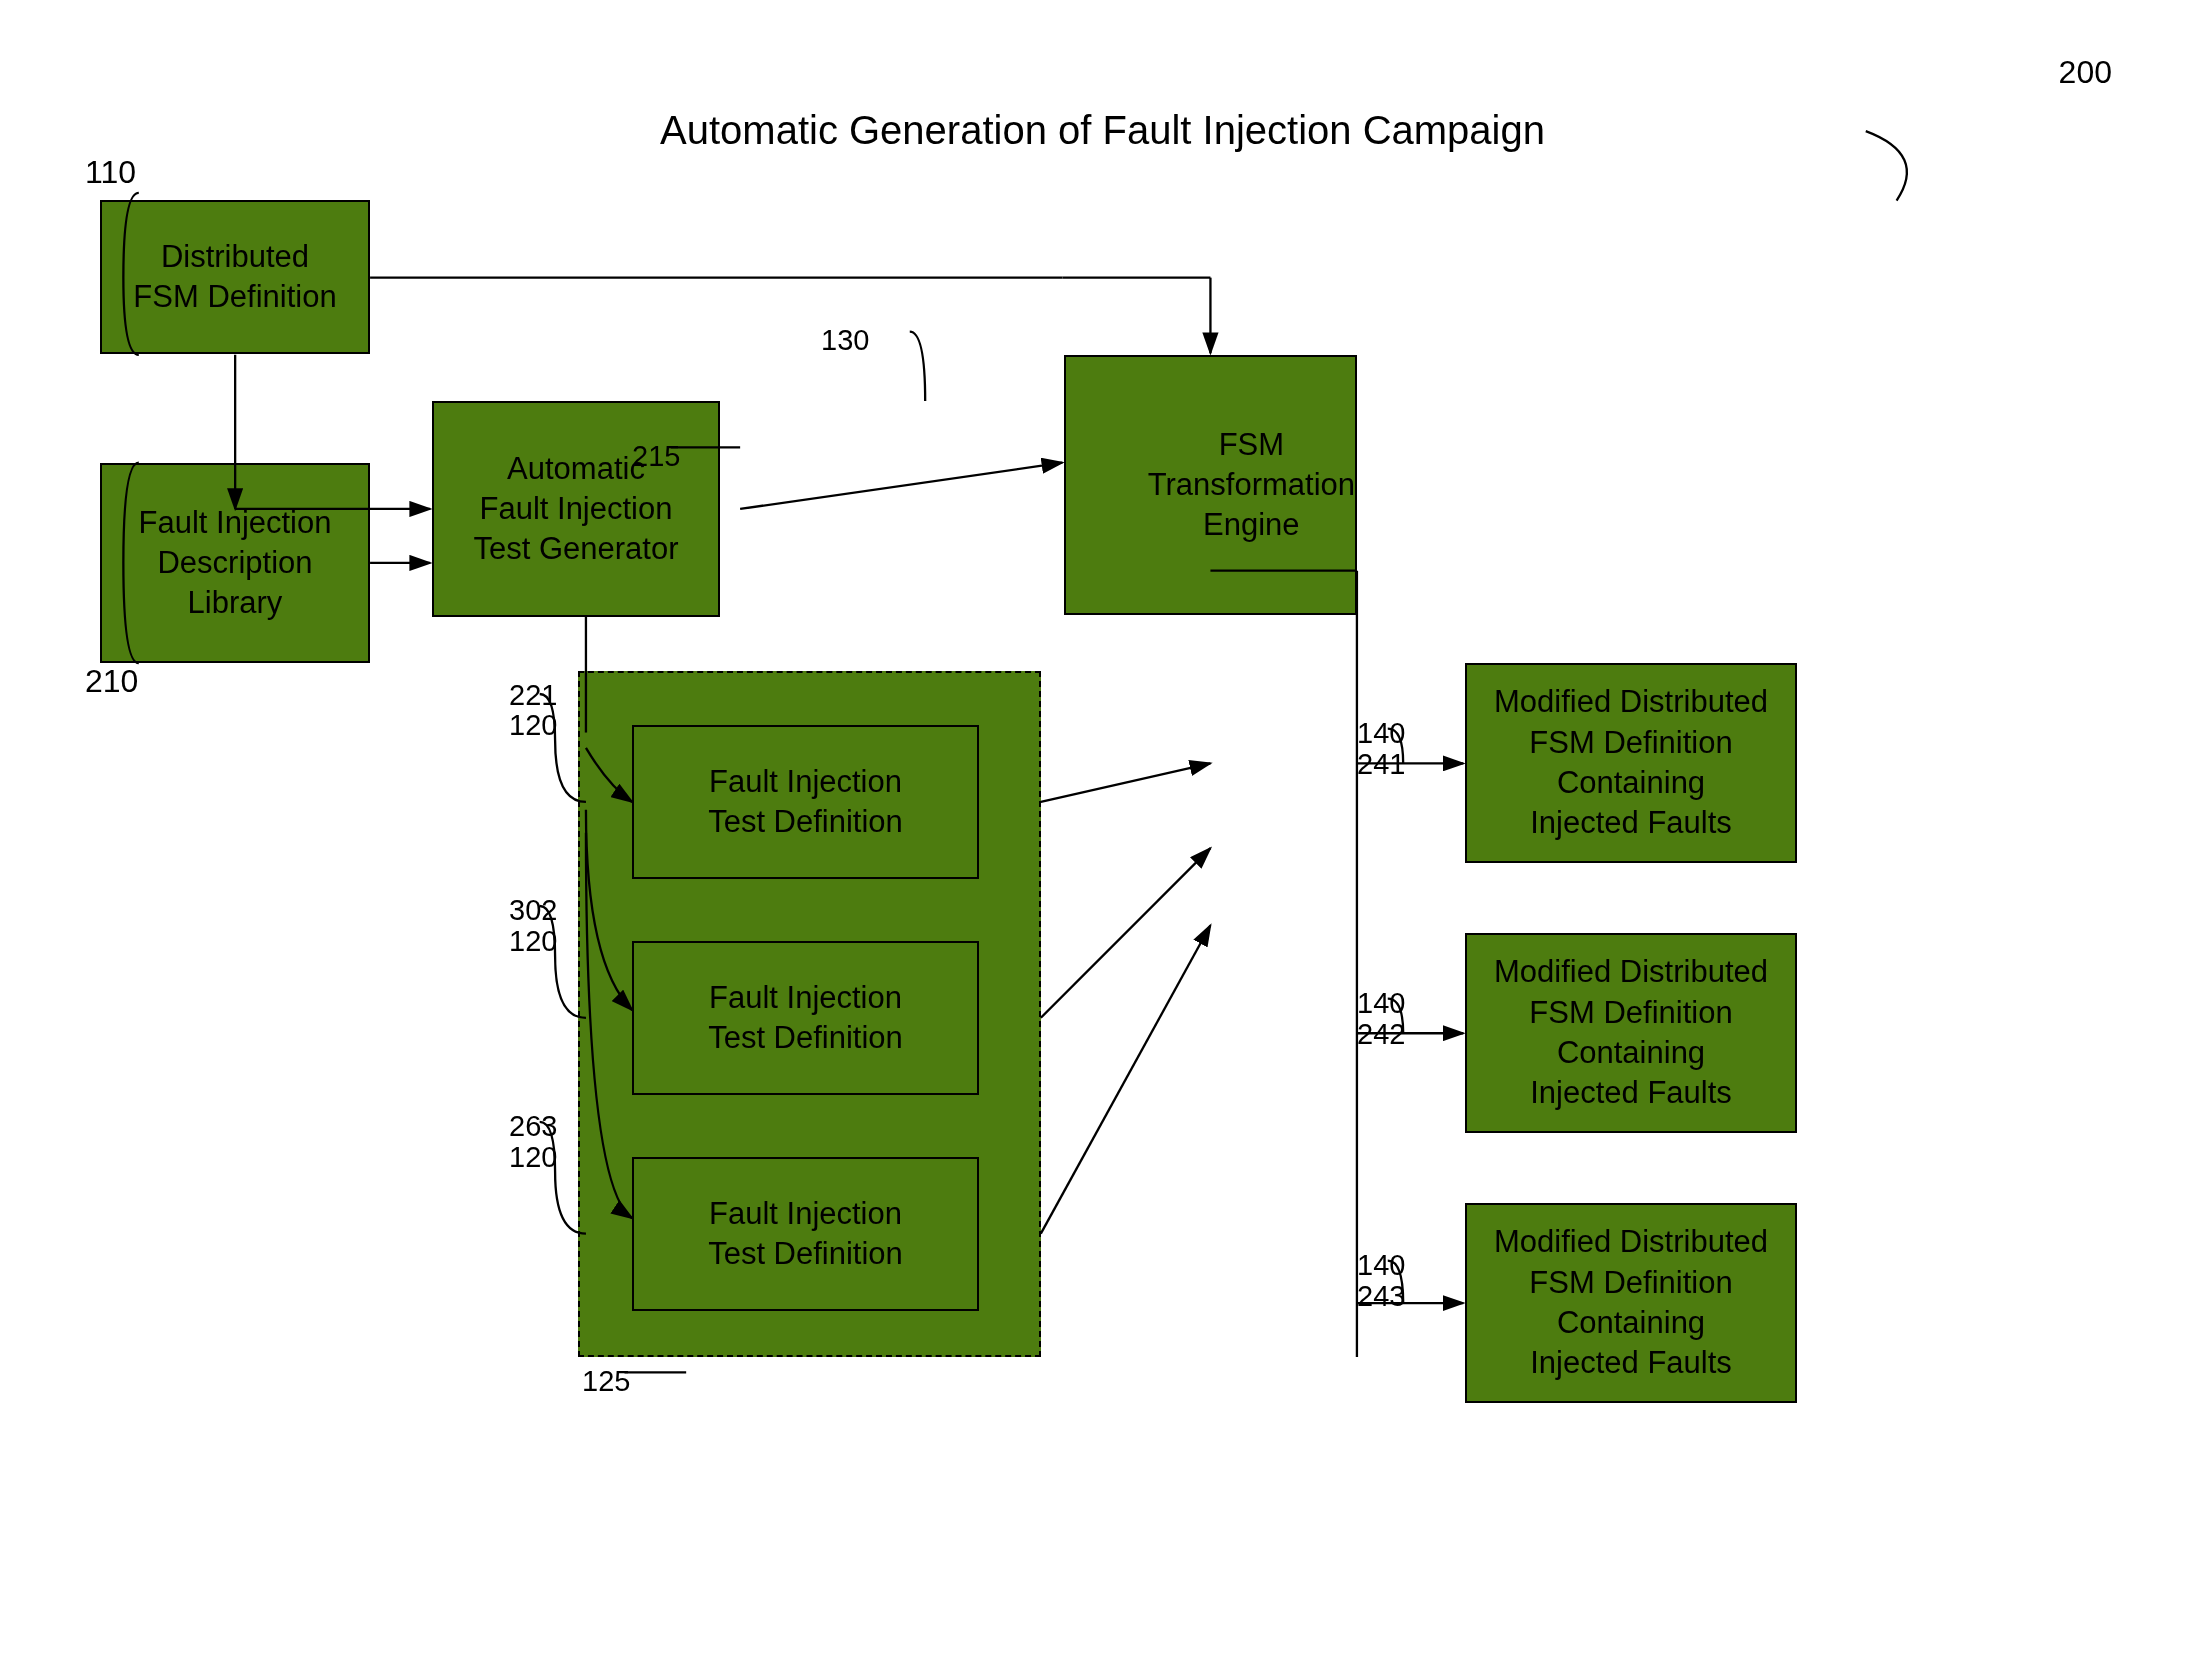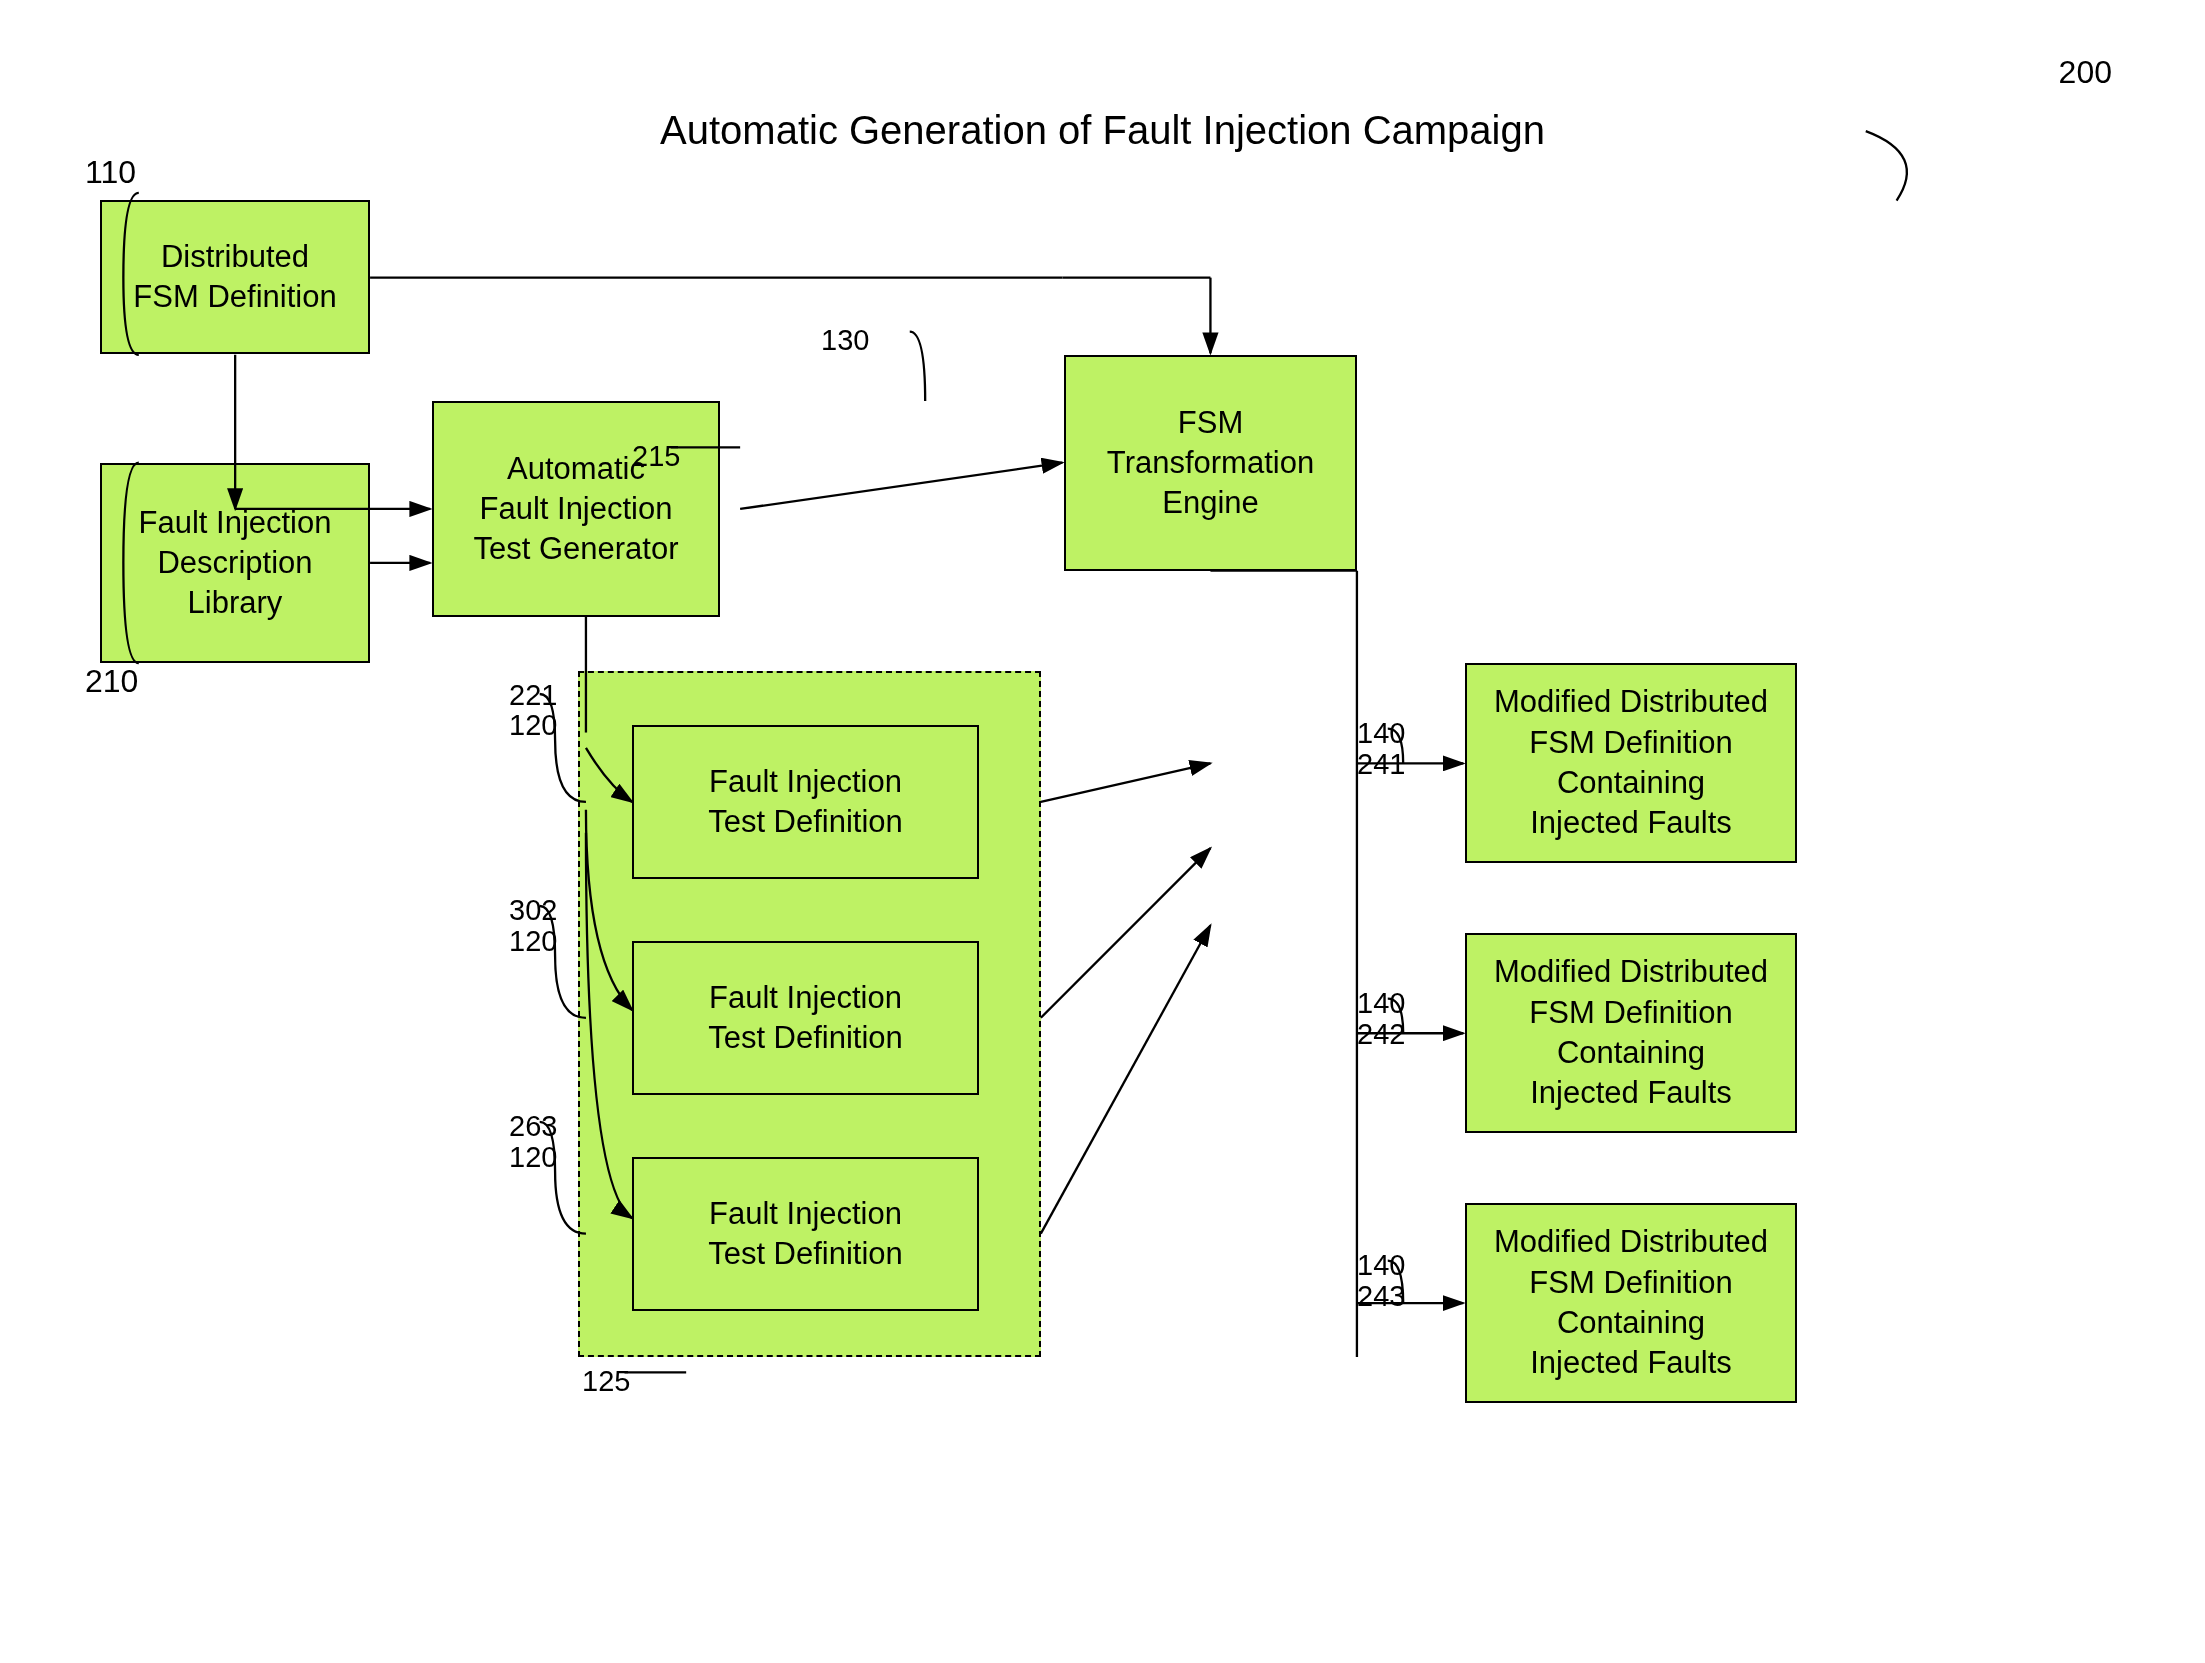--- a/index.html
+++ b/index.html
@@ -42,21 +42,21 @@
     .label-210 {
       position: absolute;
       top: 663px;
       left: 85px;
       font-size: 32px;
     }
     
     .box {
       position: absolute;
       border: 2.3px solid #000;
-      background: #bef264;
+      background: #4d7c0f;
       display: flex;
       align-items: center;
       justify-content: center;
       text-align: center;
       font-size: 31px;
       line-height: 1.3;
     }
     .box-dashed {
       border-style: dashed;
     }
@@ -96,21 +96,21 @@
 Description
 Library</span>
   </div>
 
   <div class="box" style="left:432px; top:401px; width:288px; height:216px;">
     <span style="white-space:pre-line;">Automatic
 Fault Injection
 Test Generator</span>
   </div>
 
-  <div class="box" style="left:1064px; top:355px; width:293px; height:216px;">
+  <div class="box" style="left:1064px; top:355px; width:293px; height:260px;justify-content:flex-end;">
     <span style="white-space:pre-line;">FSM
 Transformation
 Engine</span>
   </div>
 
   <div class="box box-dashed" style="left:578px; top:671px; width:463px; height:686px; border-width:2.3px;">
   </div>
 
   <div class="box" style="left:632px; top:725px; width:347px; height:154px;">
     <span style="white-space:pre-line;">Fault Injection

